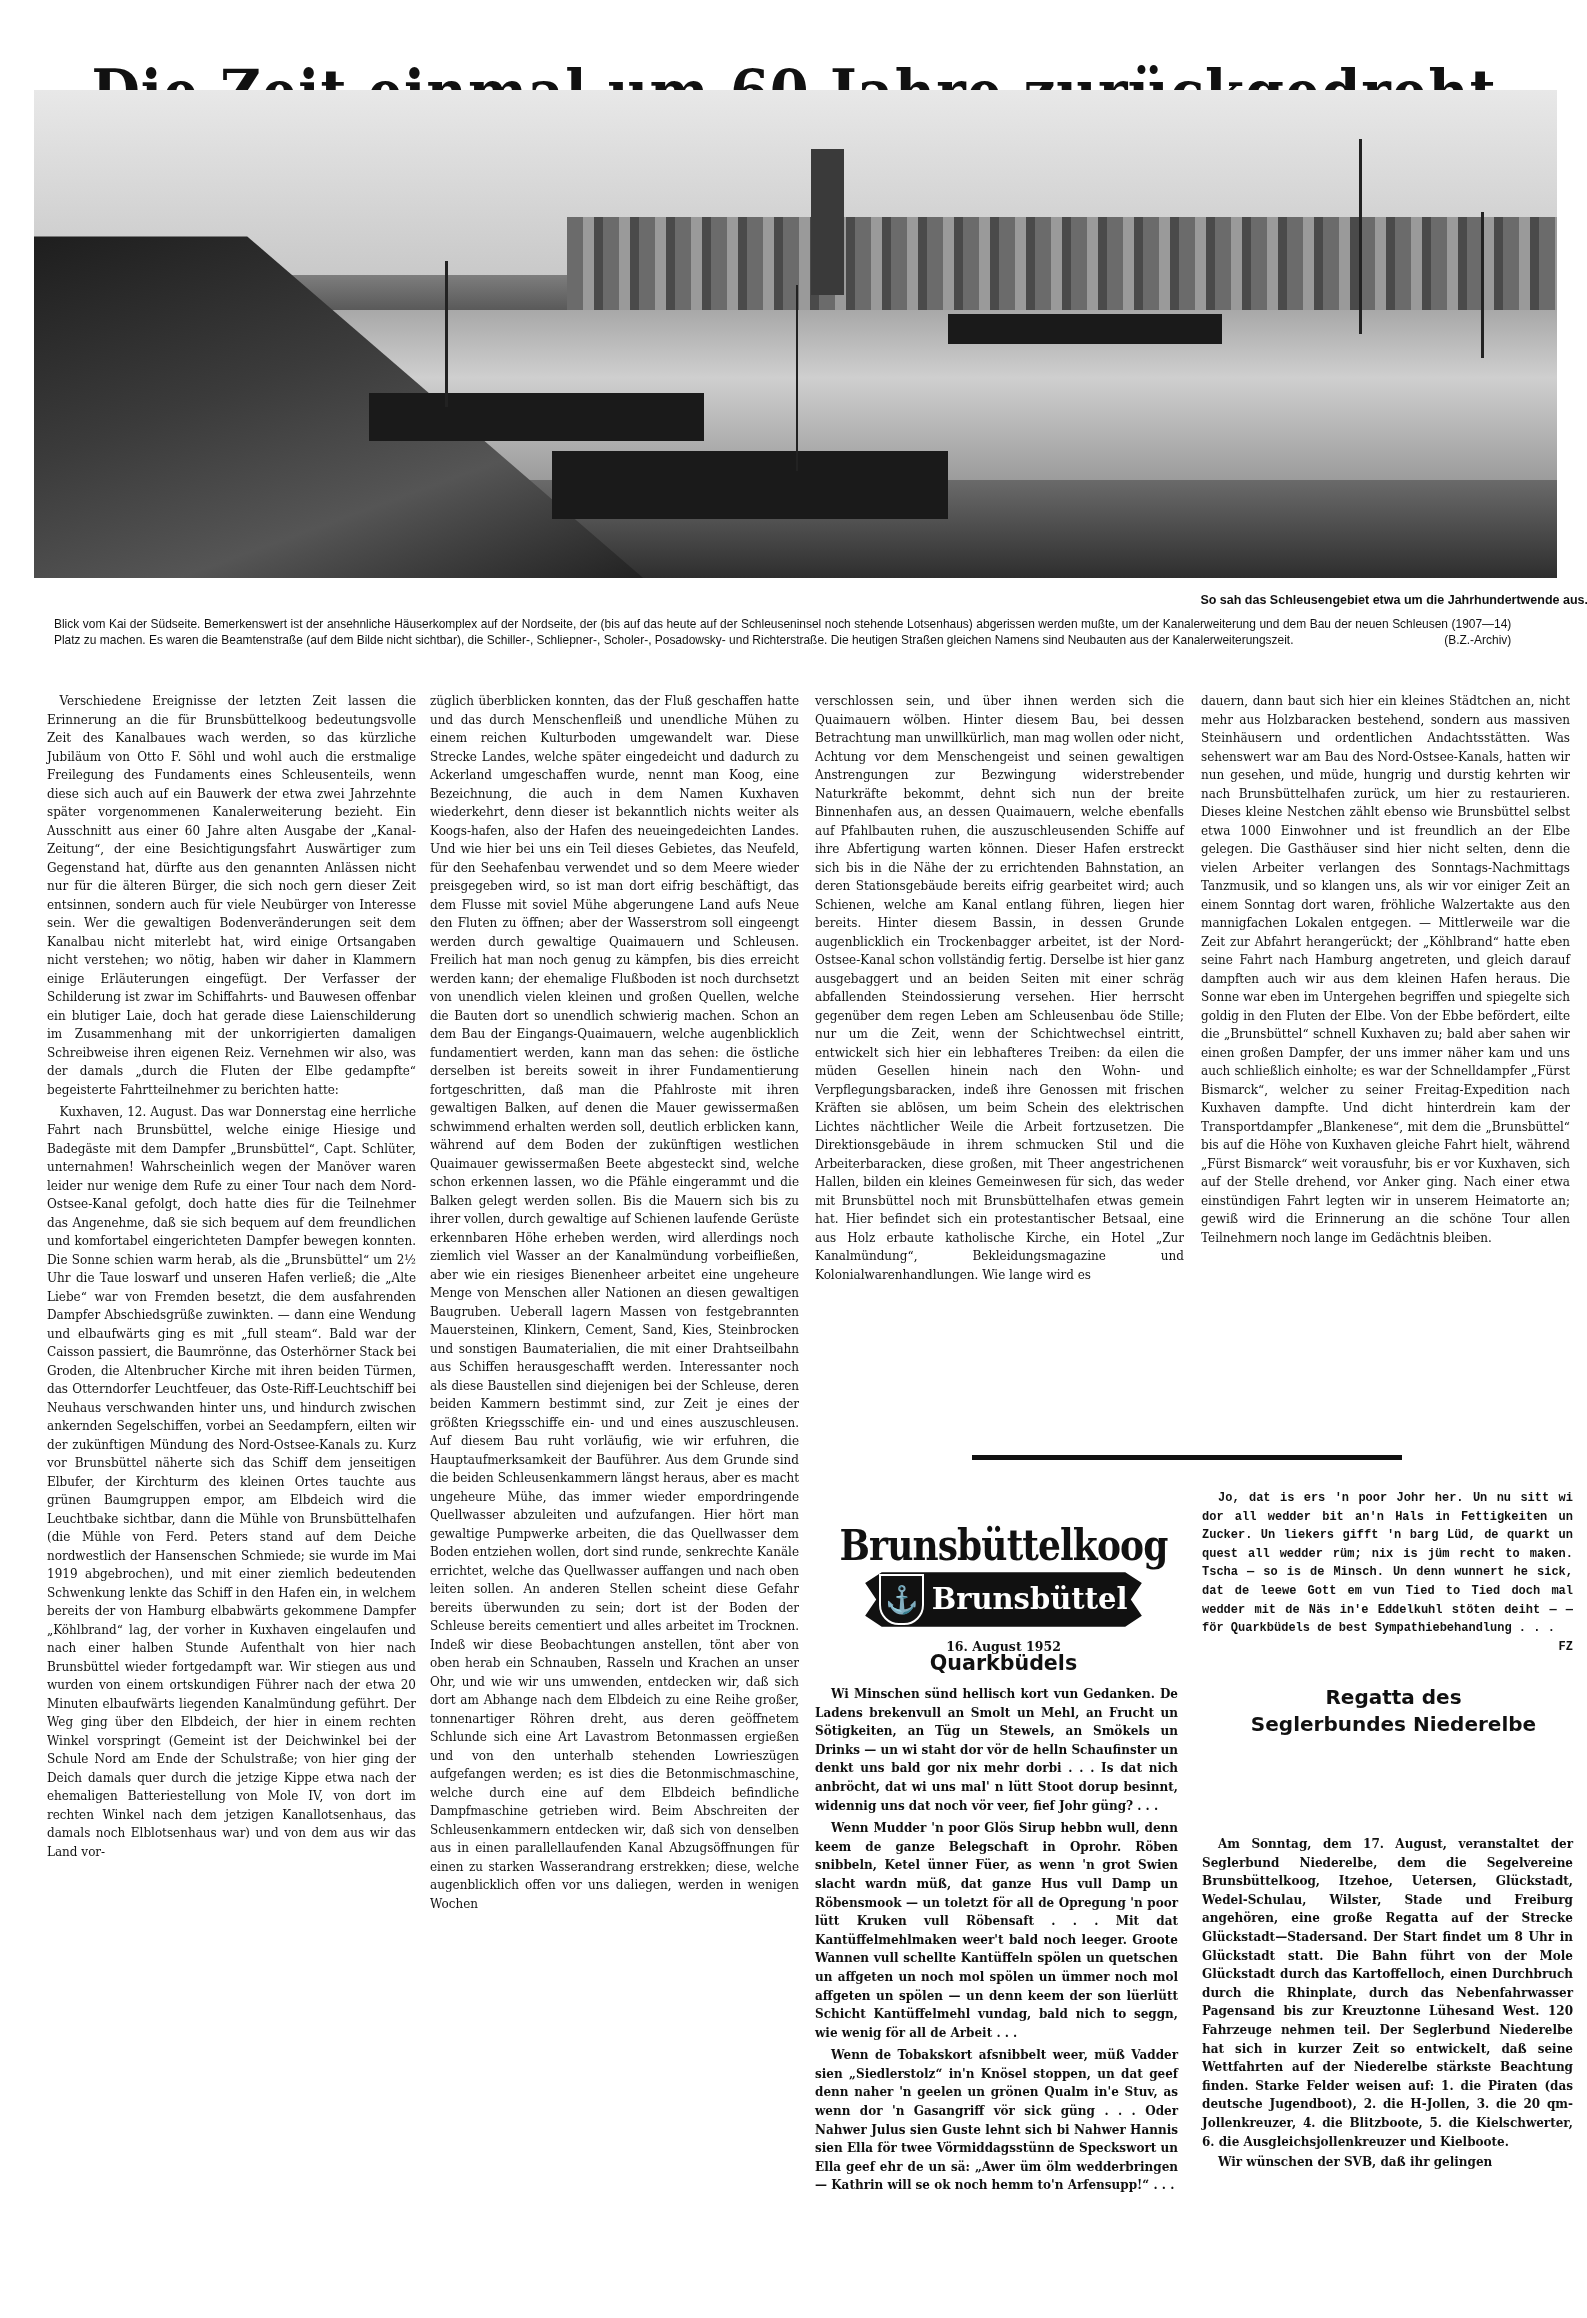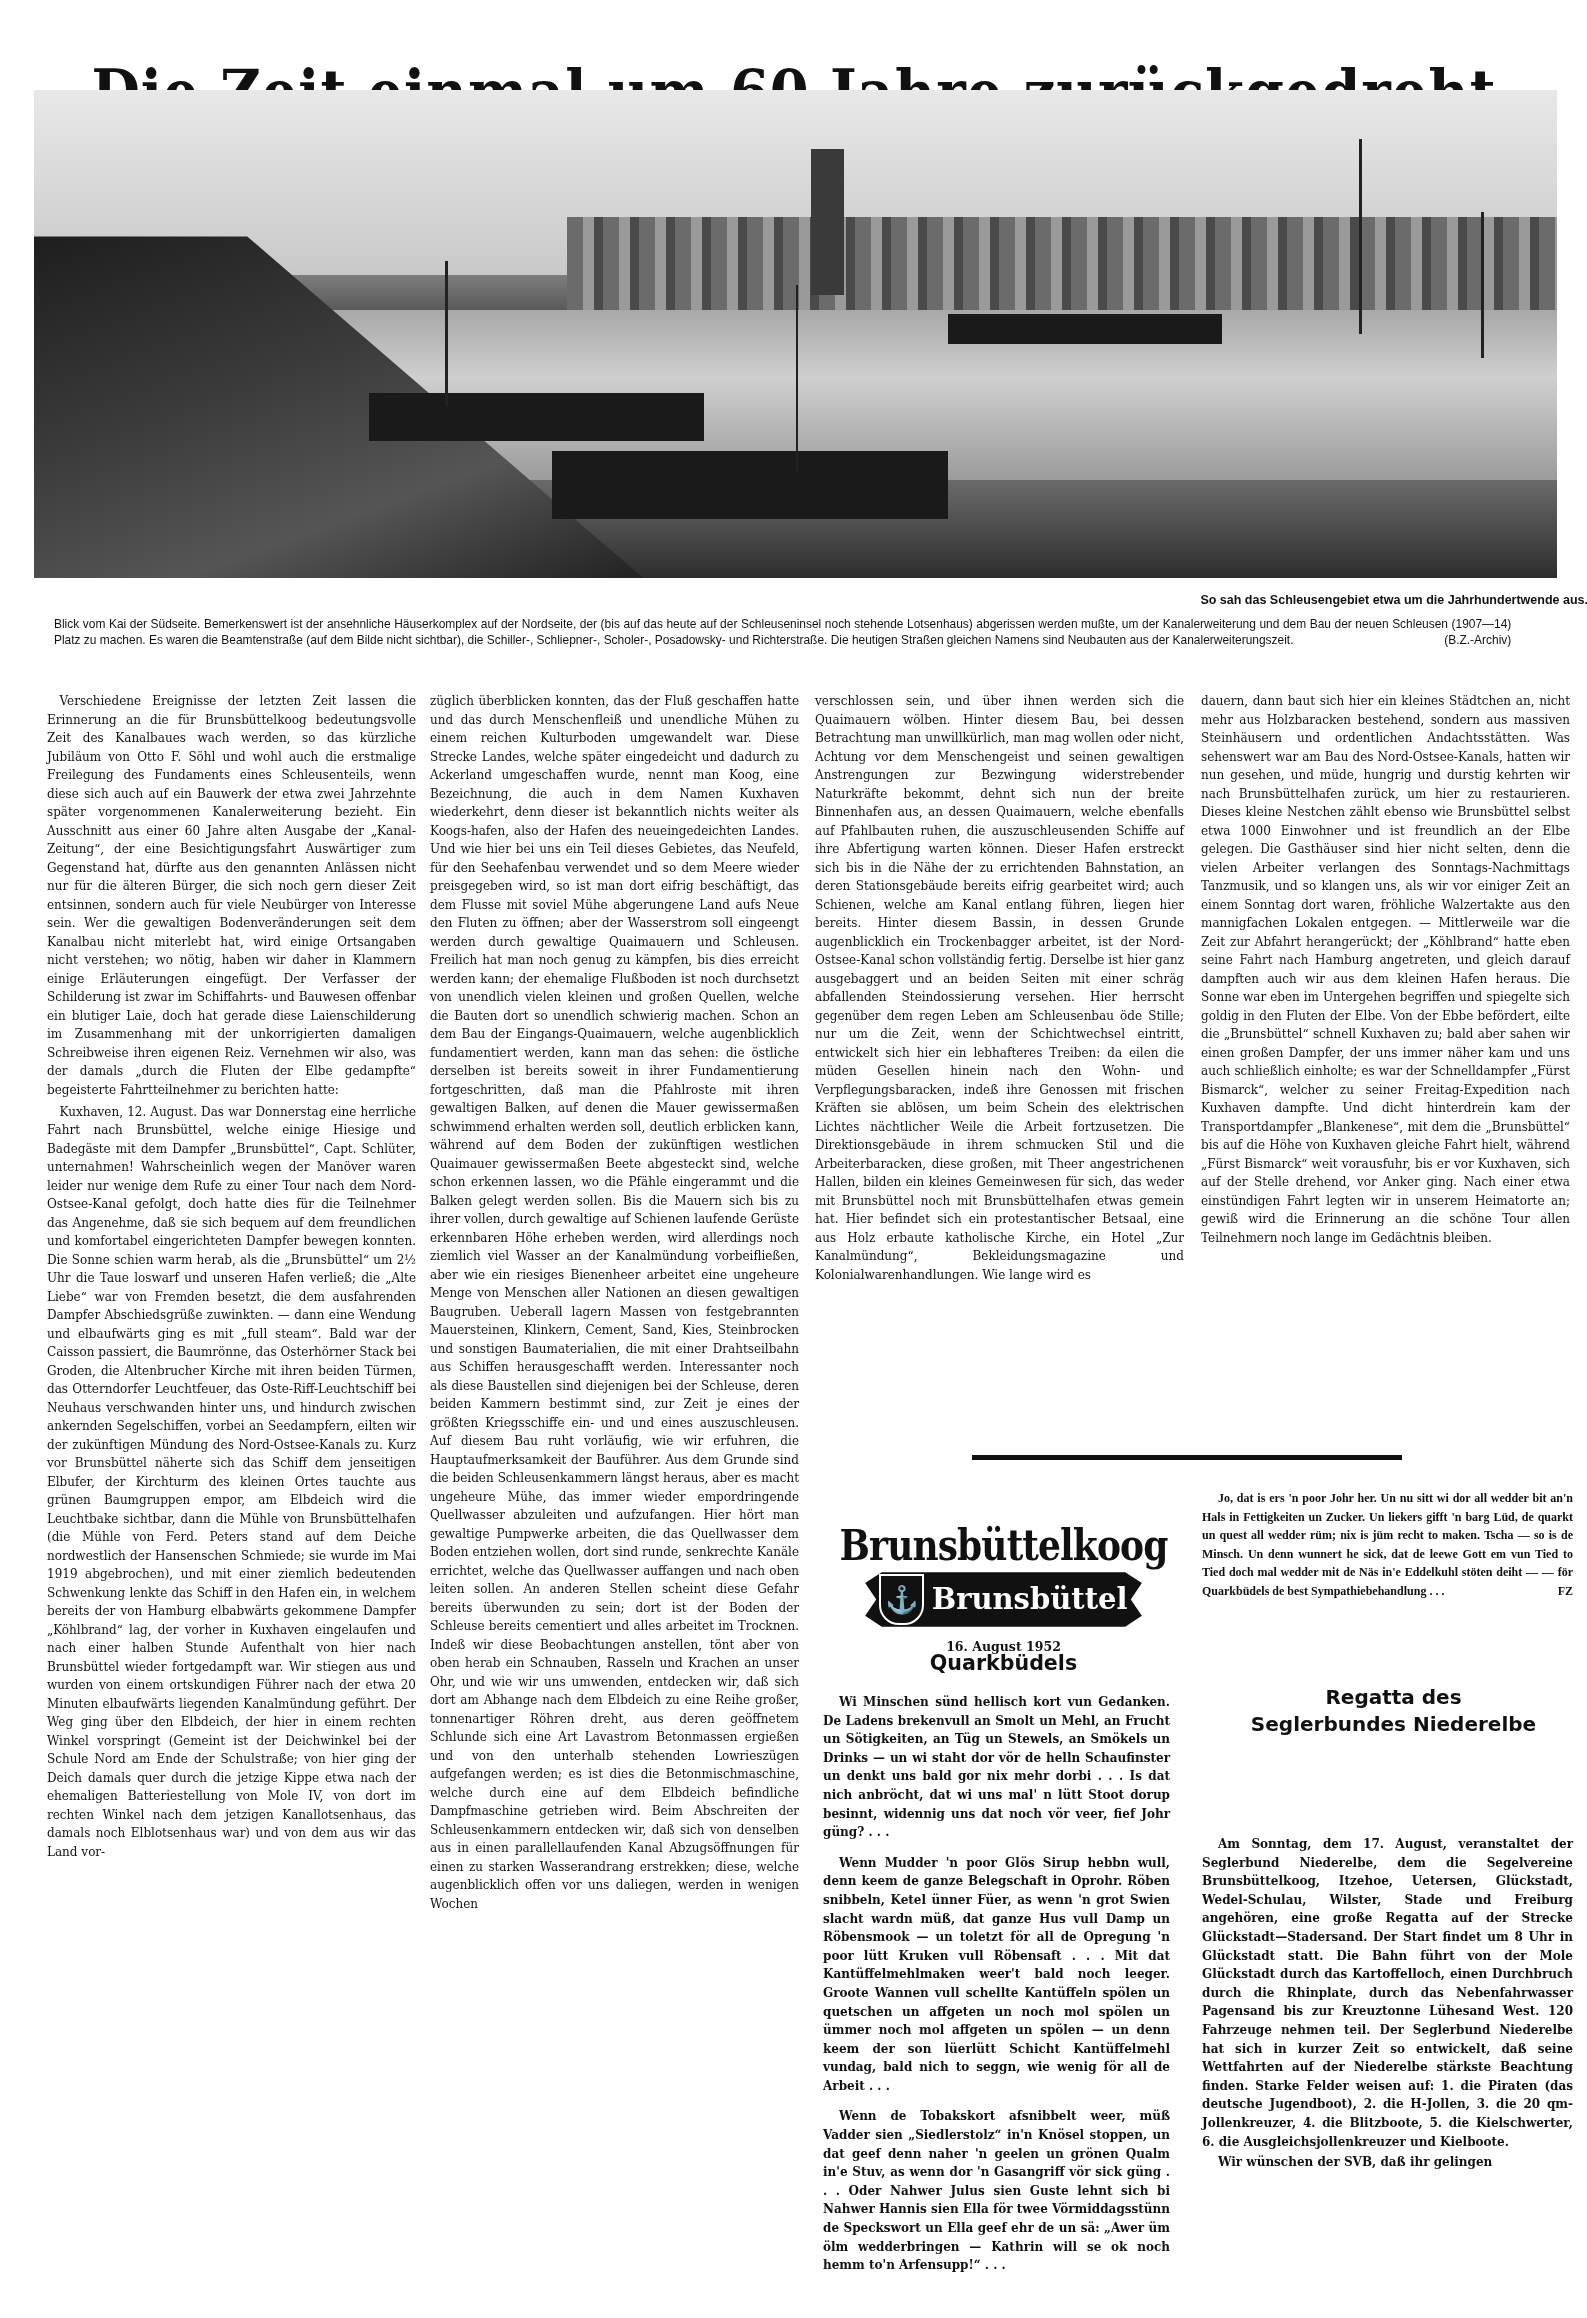--- a/index.html
+++ b/index.html
@@ -68,25 +68,25 @@
   }
   .masthead .date { display: block; font-weight: bold; font-size: 12.5px; margin-top: 12.5px; font-family: "DejaVu Serif", serif; }
   .subhead {
     font-family: "DejaVu Sans", sans-serif; font-weight: bold; text-align: center;
   }
   .quark-head { position: absolute; left: 811px; top: 1651px; width: 385px; font-size: 20.6px; }
   .col-q {
     position: absolute; left: 811px; top: 1681px; width: 371px;
     font-family: "DejaVu Serif", serif; font-size: 12px; line-height: 18.6px; text-align: justify; font-weight: bold;
   }
-  .col-q p { margin: 12px; text-indent: 16px; }
+  .col-q p { margin: 4px; text-indent: 16px; }
   .col-q p + p { margin-top: 2.7px; }
   .col-r {
     position: absolute; left: 1202px; top: 1489px; width: 371px;
-    font-family: Liberation Serif, serif; font-size: 12px; line-height: 18.6px; text-align: justify; font-weight: bold;
+    font-family: Liberation Mono, monospace; font-size: 12px; line-height: 18.6px; text-align: justify; font-weight: bold;
   }
   .col-r p { margin: 0; text-indent: 16px; }
   .col-r .sig { float: right; font-weight: bold; }
   .regatta-head { position: absolute; left: 1201px; top: 1684px; width: 385px; font-size: 20px; line-height: 27px; }
   .col-reg {
     position: absolute; left: 1202px; top: 1835px; width: 371px;
     font-family: "DejaVu Serif", serif; font-size: 12px; line-height: 18.6px; text-align: justify; font-weight: bold;
   }
   .col-reg p { margin: 0; text-indent: 16px; }
   .col-reg p + p { margin-top: 1.8px; }

